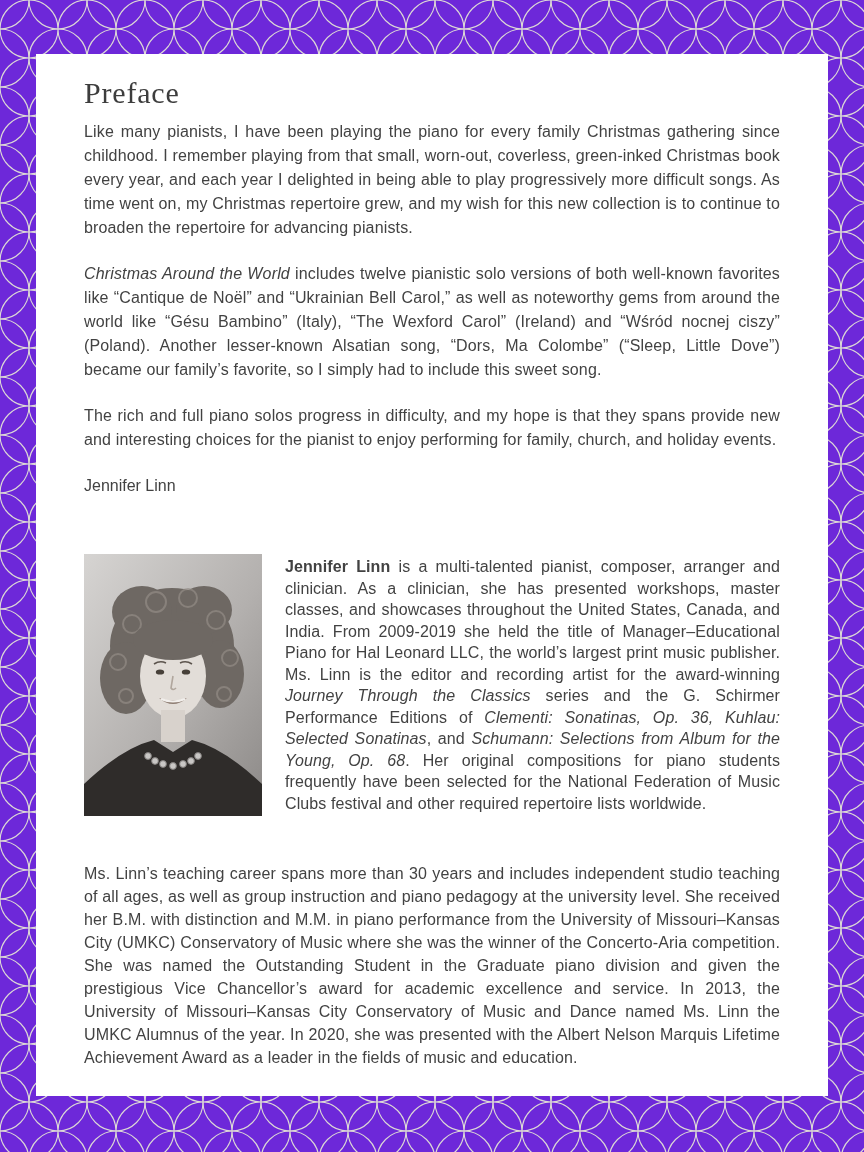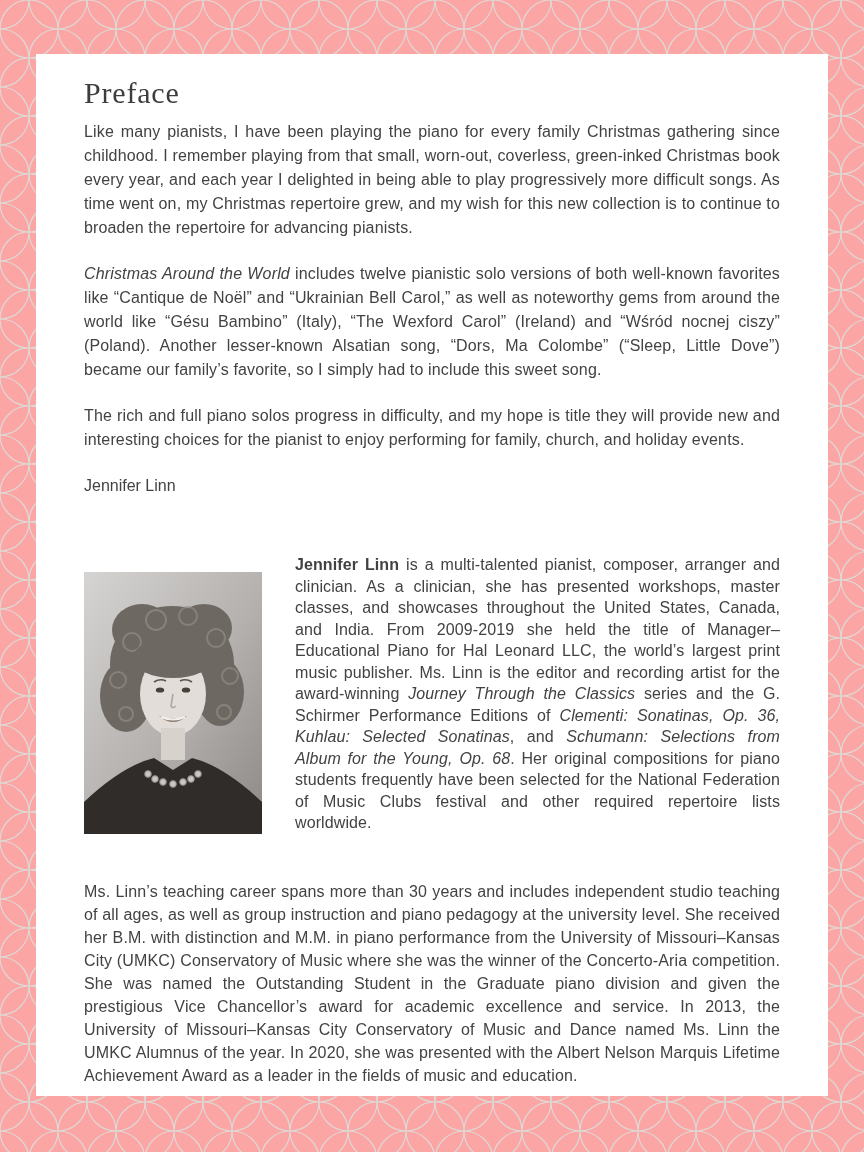--- a/index.html
+++ b/index.html
@@ -7,21 +7,21 @@
   body {
     font-family: "Liberation Sans", sans-serif;
     background: #ffffff;
     color: #424242;
   }
   .page {
     position: relative;
     width: 864px;
     height: 1152px;
     overflow: hidden;
-    background: #fca5a5;
+    background: #6d28d9;
     padding-left: 45px;
   }
   .bg-pattern {
     position: absolute;
     inset: 0;
     display: block;
   }
   .content {
     position: absolute;
     left: 36px;
@@ -50,22 +50,22 @@
   }
   p.last-line-left { text-align-last: left; }
   .signature {
     font-size: 16px;
     line-height: 24px;
     color: #424242;
     margin-top: 14px;
   }
   .bio-row {
     display: flex;
-    align-items: flex-end;
-    gap: 33px;
+    align-items: center;
+    gap: 23px;
     margin-top: 56px;
   }
   .portrait-wrap {
     flex: 0 0 178px;
     width: 178px;
     height: 262px;
   }
   .portrait-wrap svg { display: block; }
   p.bio-par {
     flex: 1;
@@ -107,21 +107,21 @@
   </svg>
 
   <div class="content">
 
     <h1 class="preface-heading">Preface</h1>
 
     <p class="body-par last-line-left"><span>Like many pianists, I have been playing the piano for every family Christmas gathering since childhood. I remember playing from that small, worn-out, coverless, green-inked Christmas book every year, and each year I delighted in being able to play progressively more difficult songs. As time went on, my Christmas repertoire grew, and my wish for this new collection is to continue to broaden the repertoire for advancing pianists.</span></p>
 
     <p class="body-par last-line-left"><span style="font-style: italic;">Christmas Around the World</span><span> includes twelve pianistic solo versions of both well-known favorites like “Cantique de Noël” and “Ukrainian Bell Carol,” as well as noteworthy gems from around the world like “Gésu Bambino” (Italy), “The Wexford Carol” (Ireland) and “Wśród nocnej ciszy” (Poland). Another lesser-known Alsatian song, “Dors, Ma Colombe” (“Sleep, Little Dove”) became our family’s favorite, so I simply had to include this sweet song.</span></p>
 
-    <p class="body-par last-line-left"><span>The rich and full piano solos progress in difficulty, and my hope is title they will provide new and interesting choices for the pianist to enjoy performing for family, church, and holiday events.</span></p>
+    <p class="body-par last-line-left"><span>The rich and full piano solos progress in difficulty, and my hope is that they spans provide new and interesting choices for the pianist to enjoy performing for family, church, and holiday events.</span></p>
 
     <div class="signature">Jennifer Linn</div>
 
     <div class="bio-row">
 
       <div class="portrait-wrap">
         <svg width="178" height="262" viewBox="0 0 178 262" role="img" aria-label="Black-and-white portrait photograph of Jennifer Linn">
           <defs>
             <linearGradient id="pbg" x1="0" y1="0" x2="1" y2="1">
               <stop offset="0" stop-color="#d6d4d2"></stop>

